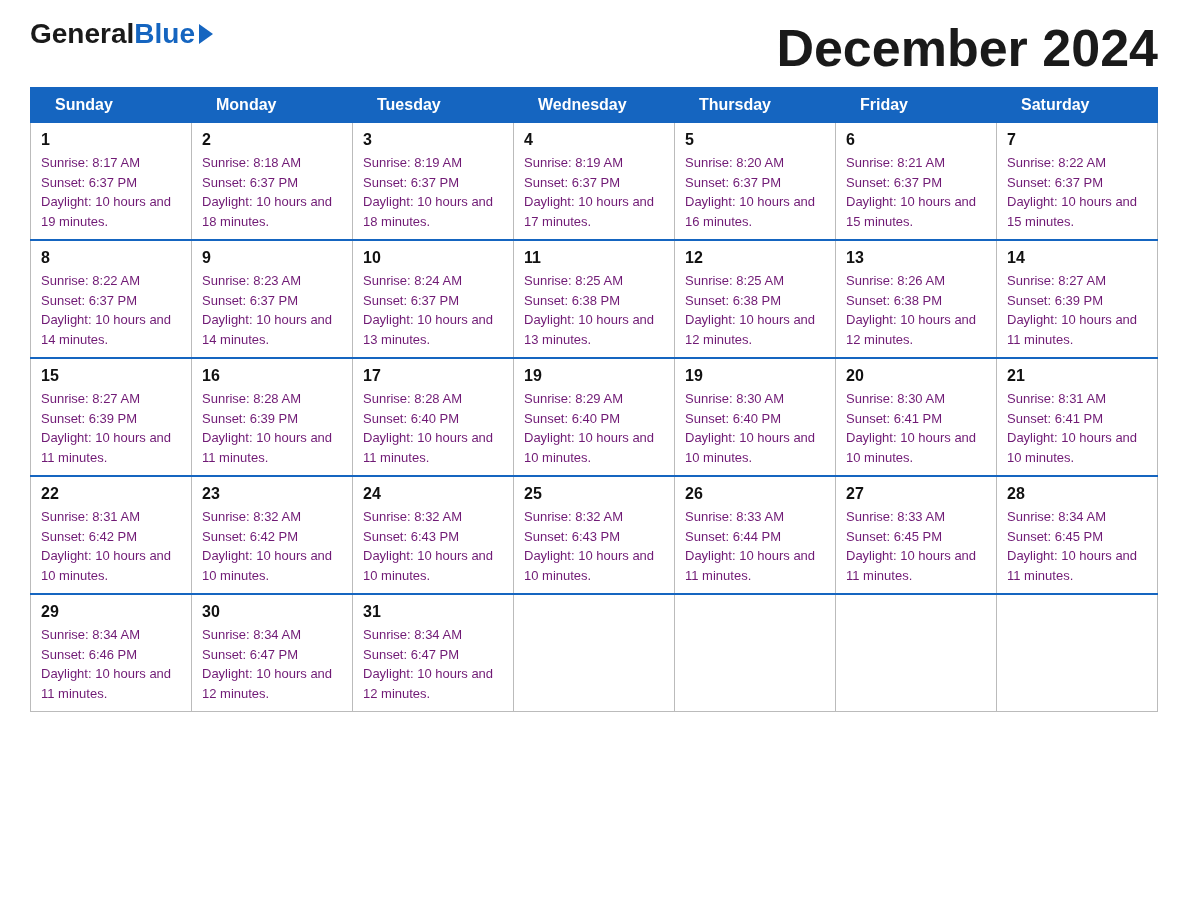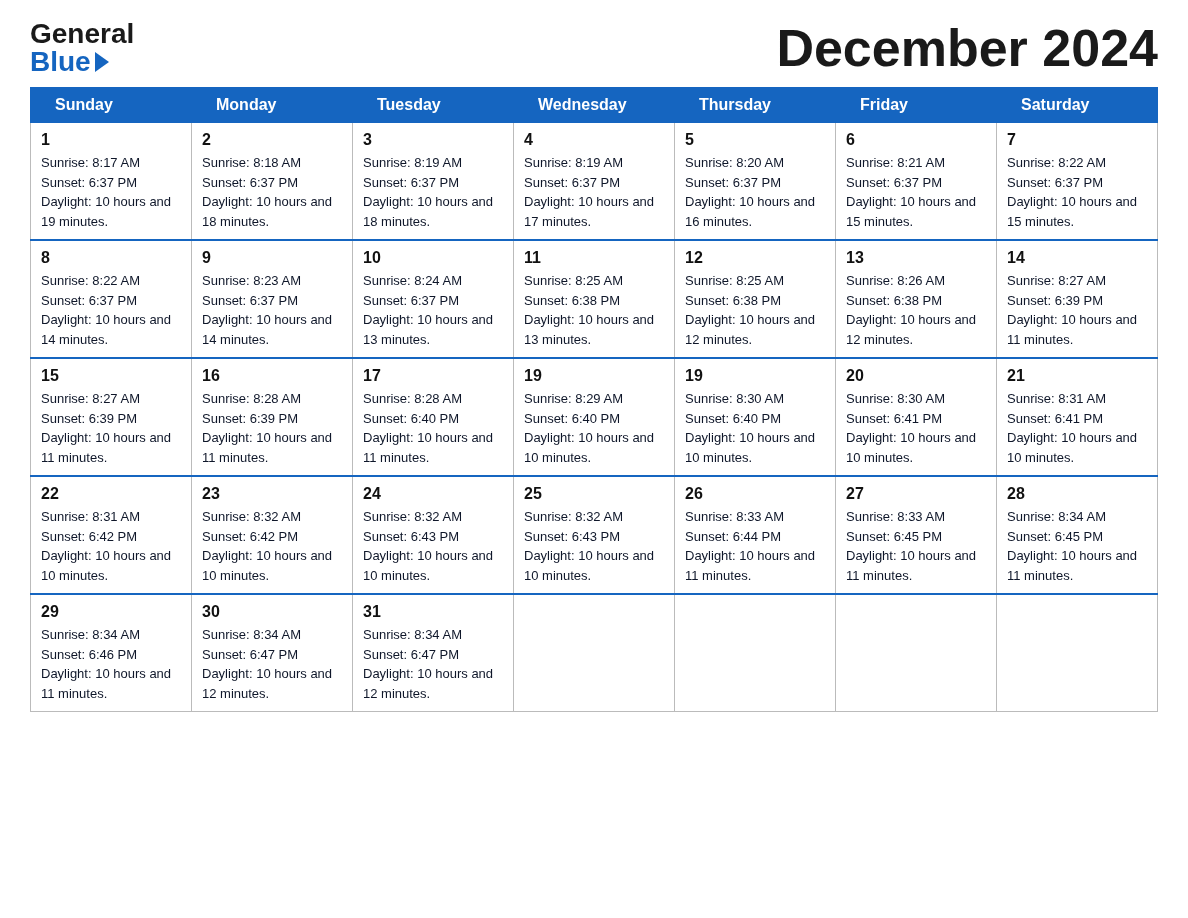--- a/index.html
+++ b/index.html
@@ -11,21 +11,21 @@
       min-height: 918px;
     }
     .header {
       display: flex;
       justify-content: space-between;
       align-items: flex-start;
       margin-bottom: 10px;
     }
     .logo {
       display: flex;
-      flex-direction: column;
+      flex-direction: row;
       align-items: flex-start;
     }
     .logo-general {
       font-size: 28px;
       font-weight: bold;
       color: #1a1a1a;
       line-height: 1;
     }
     .logo-blue {
       font-size: 28px;
@@ -87,21 +87,21 @@
     .day-number {
       font-size: 16px;
       font-weight: bold;
       color: #111;
       display: block;
       margin-bottom: 4px;
     }
     .day-info {
       font-size: 13px;
       line-height: 1.5;
-      color: #0f172a;
+      color: #701a75;
     }
     .row-separator td {
       border-top: 2px solid #1565c0 !important;
     }
   </style>
 </head>
 <body>
 
 <div class="header">
   <div class="logo">

